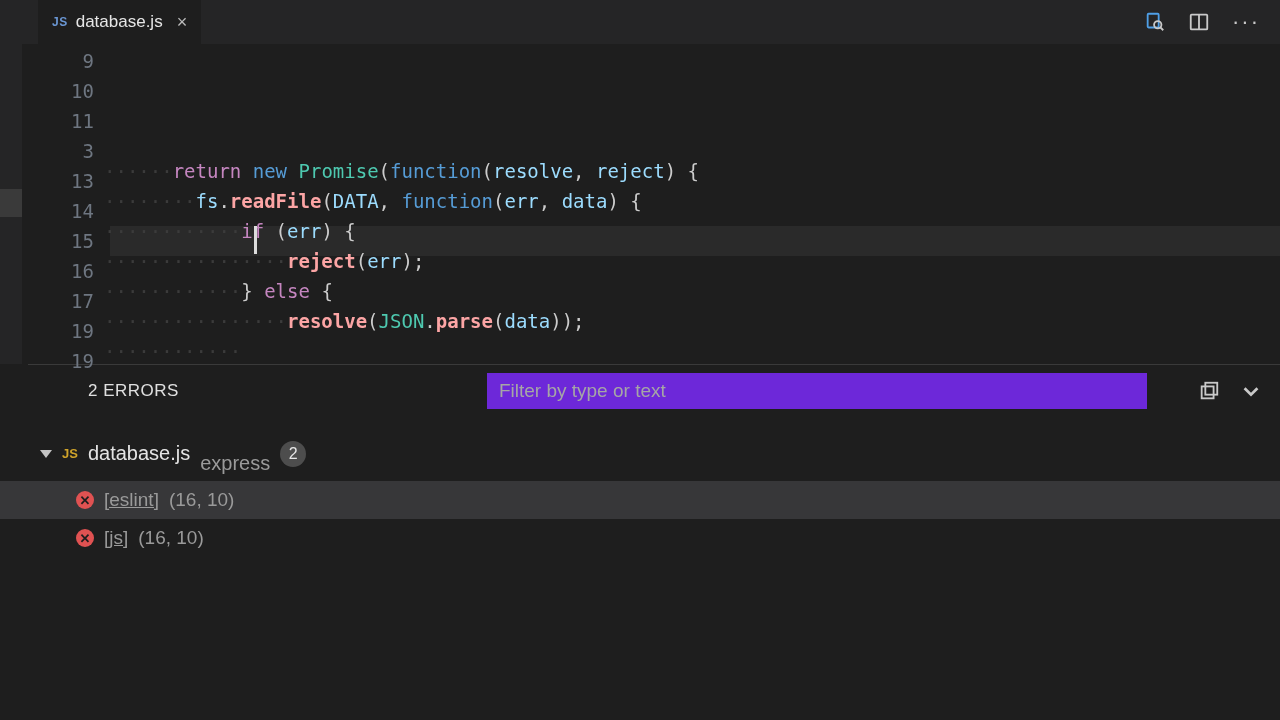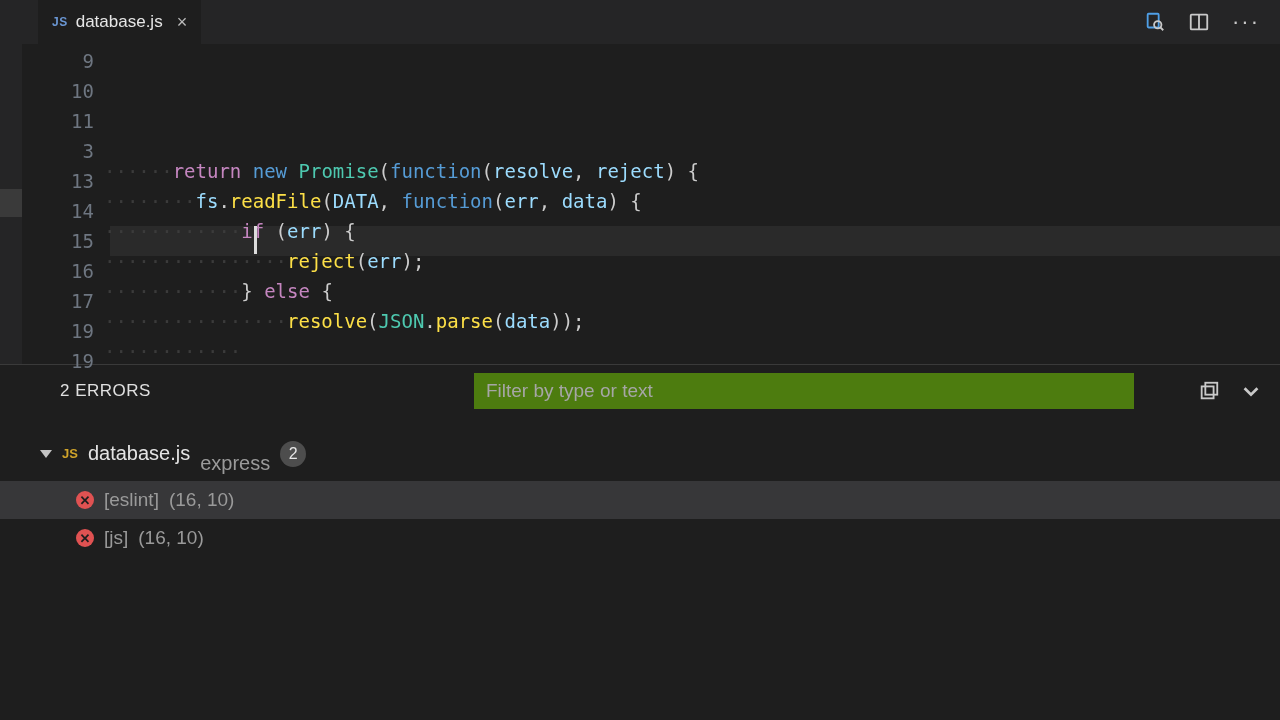--- a/index.html
+++ b/index.html
@@ -56,33 +56,33 @@
     background: #2a2a2a; z-index: 0;
   }
   .cursor {
     position: absolute; left: 150px; top: 182px; width: 3px; height: 28px;
     background: #dcdcdc; z-index: 3;
   }
   .code .line span { position: relative; z-index: 1; }
   .ws { color: #3b3b3b; }
   .kw { color: #c586c0; text-align: center; }
   .kw2{ color: #569cd6; }
-  .fn { color: #fde047; }
+  .fn { color: #fca5a5; font-weight: bold; }
   .id { color: #9cdcfe; }
   .cst{ color: #4ec9b0; }
   .pn { color: #cccccc; }
 
   .problems-header {
     display:flex; align-items:center; height:52px; background:#1e1e1e;
-    border-top:1px solid #3a3a3a; padding: 0 18px 0 60px; gap: 23px;
+    border-top:1px solid #3a3a3a; padding: 0 18px 0 60px; gap: 8px; margin-left: 28px;
   }
   .problems-title { font-size:17px; color:#e0e0e0; letter-spacing:.5px; }
   .filter {
     flex:1; max-width: 660px; margin-left: 300px;
-    background:#4d7c0f; border:none; height:36px; padding:0 12px;
+    background:#6d28d9; border:none; height:36px; padding:0 12px;
     color:#cfcfcf; font-size:19px;
   }
   .filter::placeholder { color:#a6a6a6; }
   .problems-actions { margin-left:auto; display:flex; align-items:center; gap:20px; color:#c9c9c9; }
 
   .problems-body { background:#1e1e1e; padding-top:10px; }
   .file-row {
     display:flex; align-items:center; gap:10px; padding:6px 0 6px 40px;
     font-size:20px; color:#e4e4e4;
   }
@@ -99,21 +99,21 @@
   .err-row {
     display:flex; align-items:center; gap:10px; padding:8px 0 8px 76px;
     font-size:19px; color:#e4e4e4;
   }
   .err-row.sel { background:#373739; }
   .err-icon {
     width:18px; height:18px; border-radius:50%; background:#e05252;
     display:flex; align-items:center; justify-content:center;
     color:#1e1e1e; font-weight:700; font-size:13px; line-height:1;
   }
-  .err-source { color:#9a9a9a; }
+  .err-source { color:#9a9a9a;text-decoration:underline; }
   .err-loc { color:#9a9a9a; }
 </style>
 </head>
 <body>
 
 <div class="tabbar">
   <div class="tab">
     <span class="js-badge">JS</span>
     <span>database.js</span>
     <span class="close">×</span>

